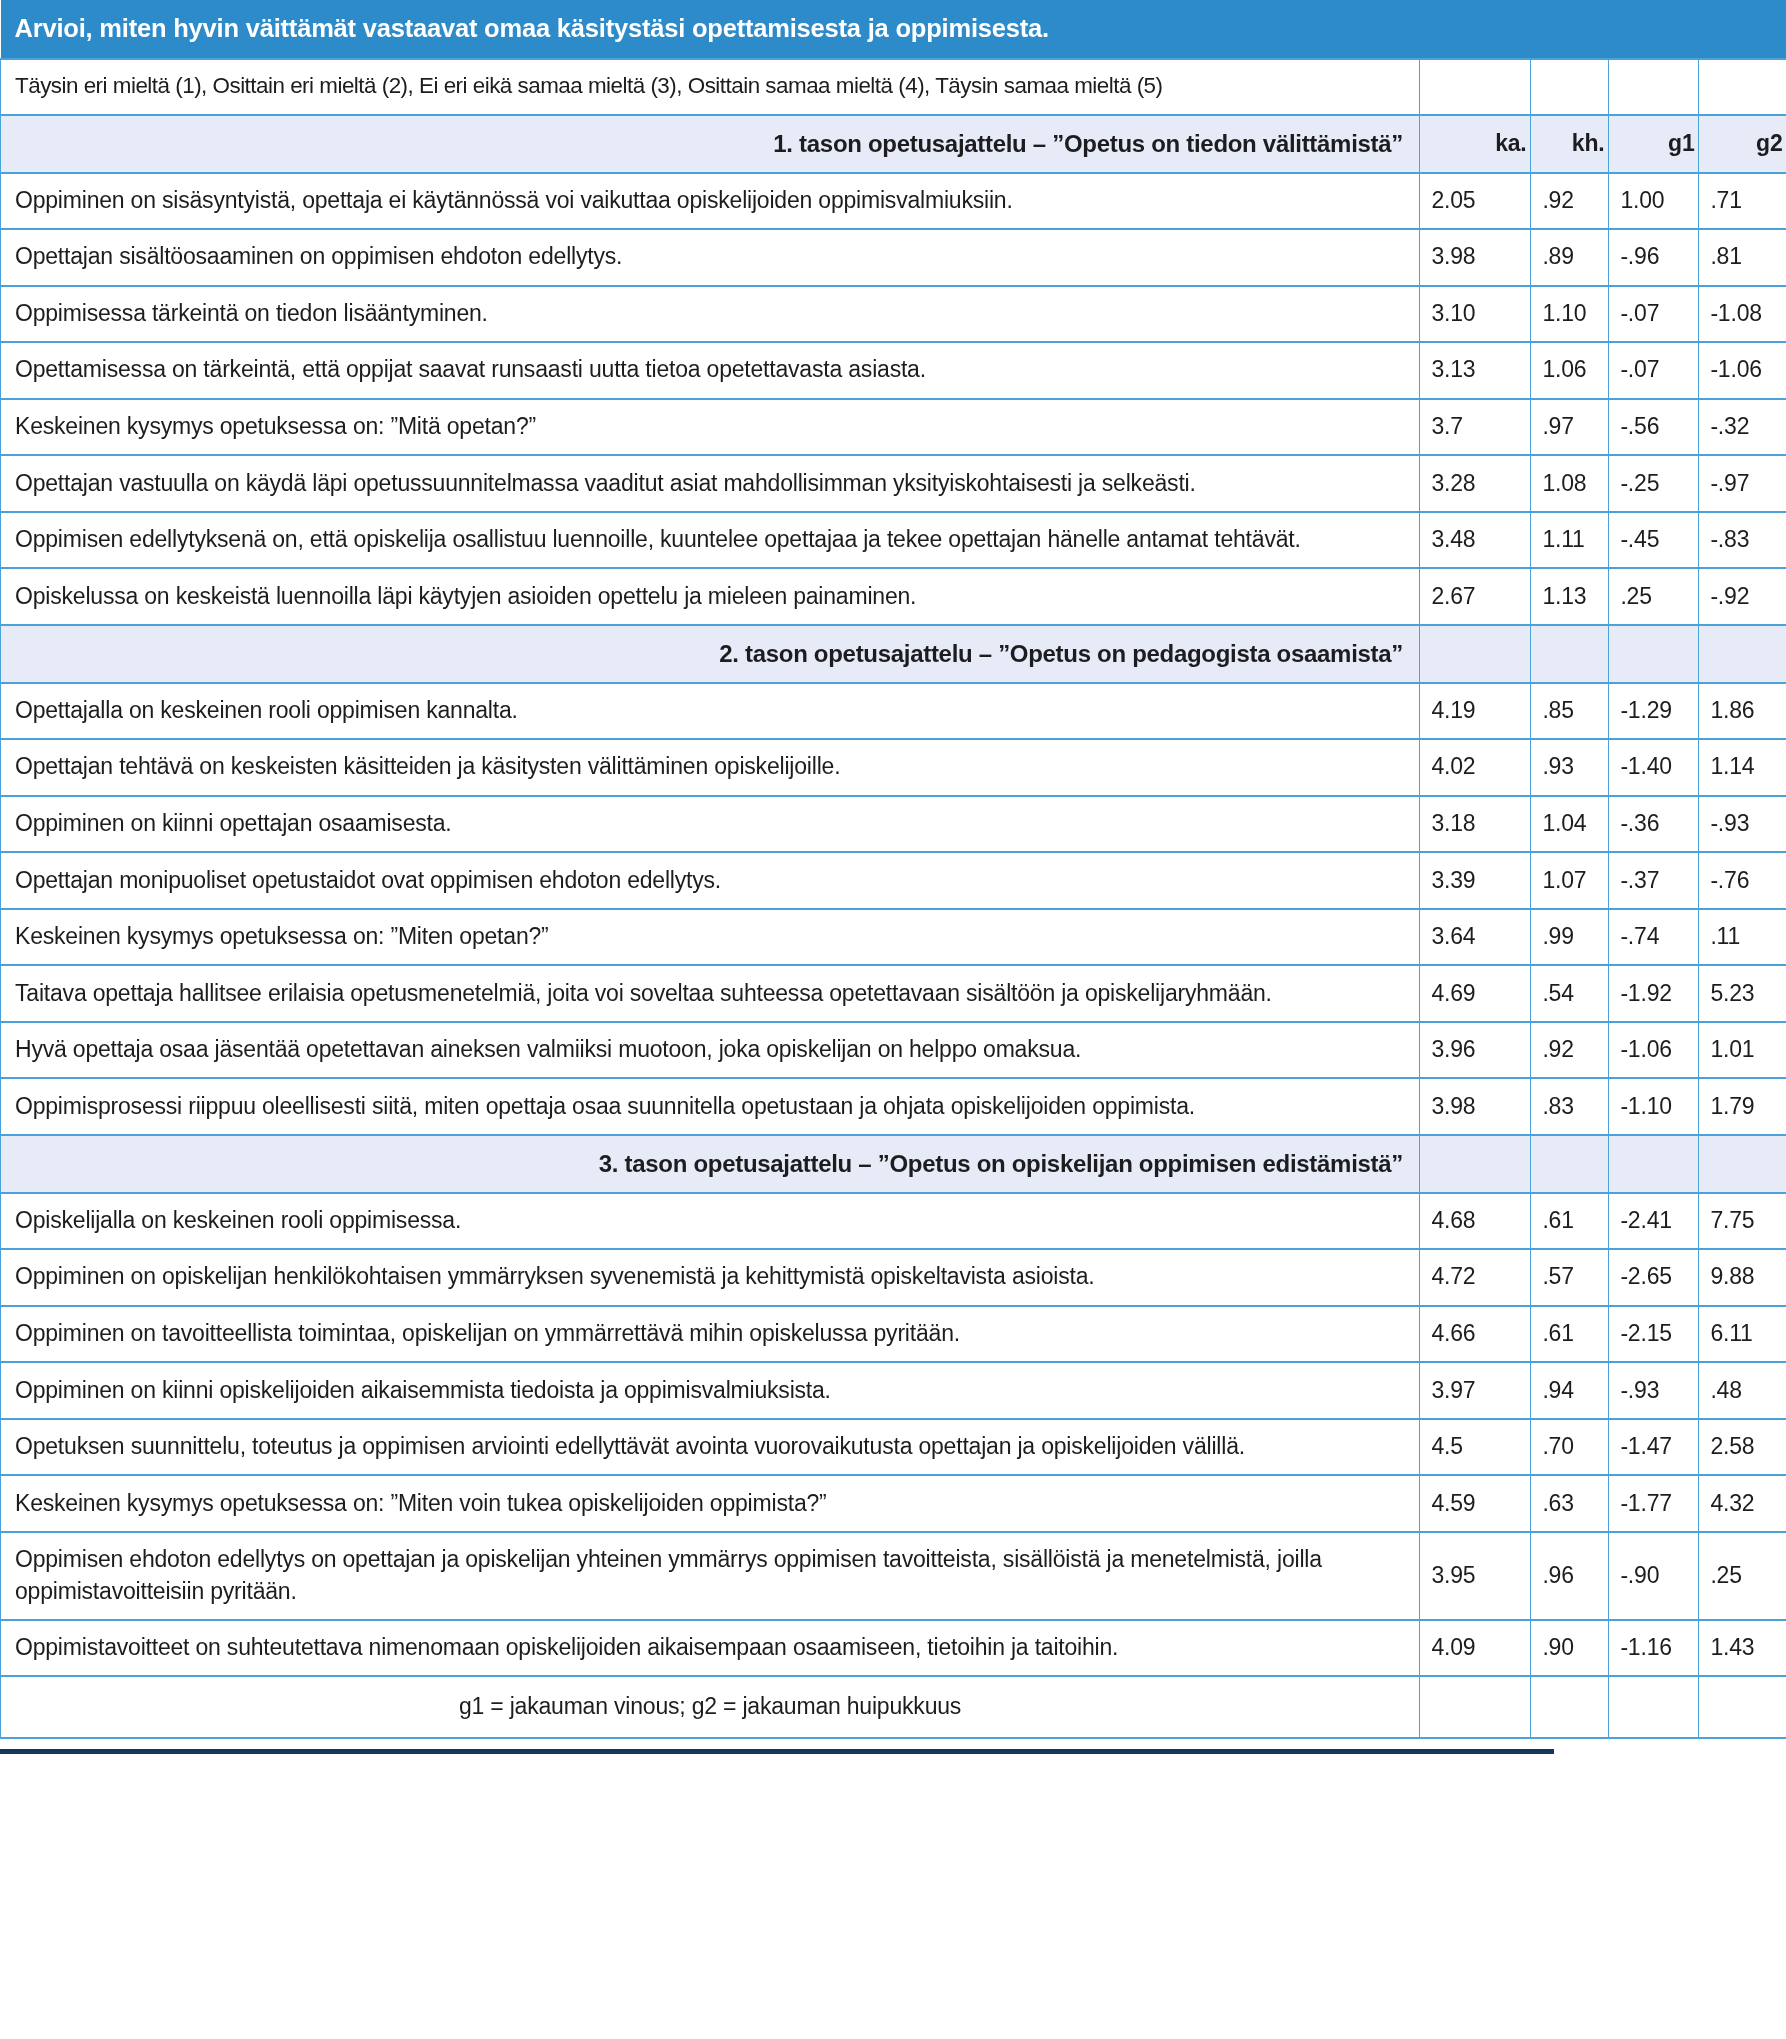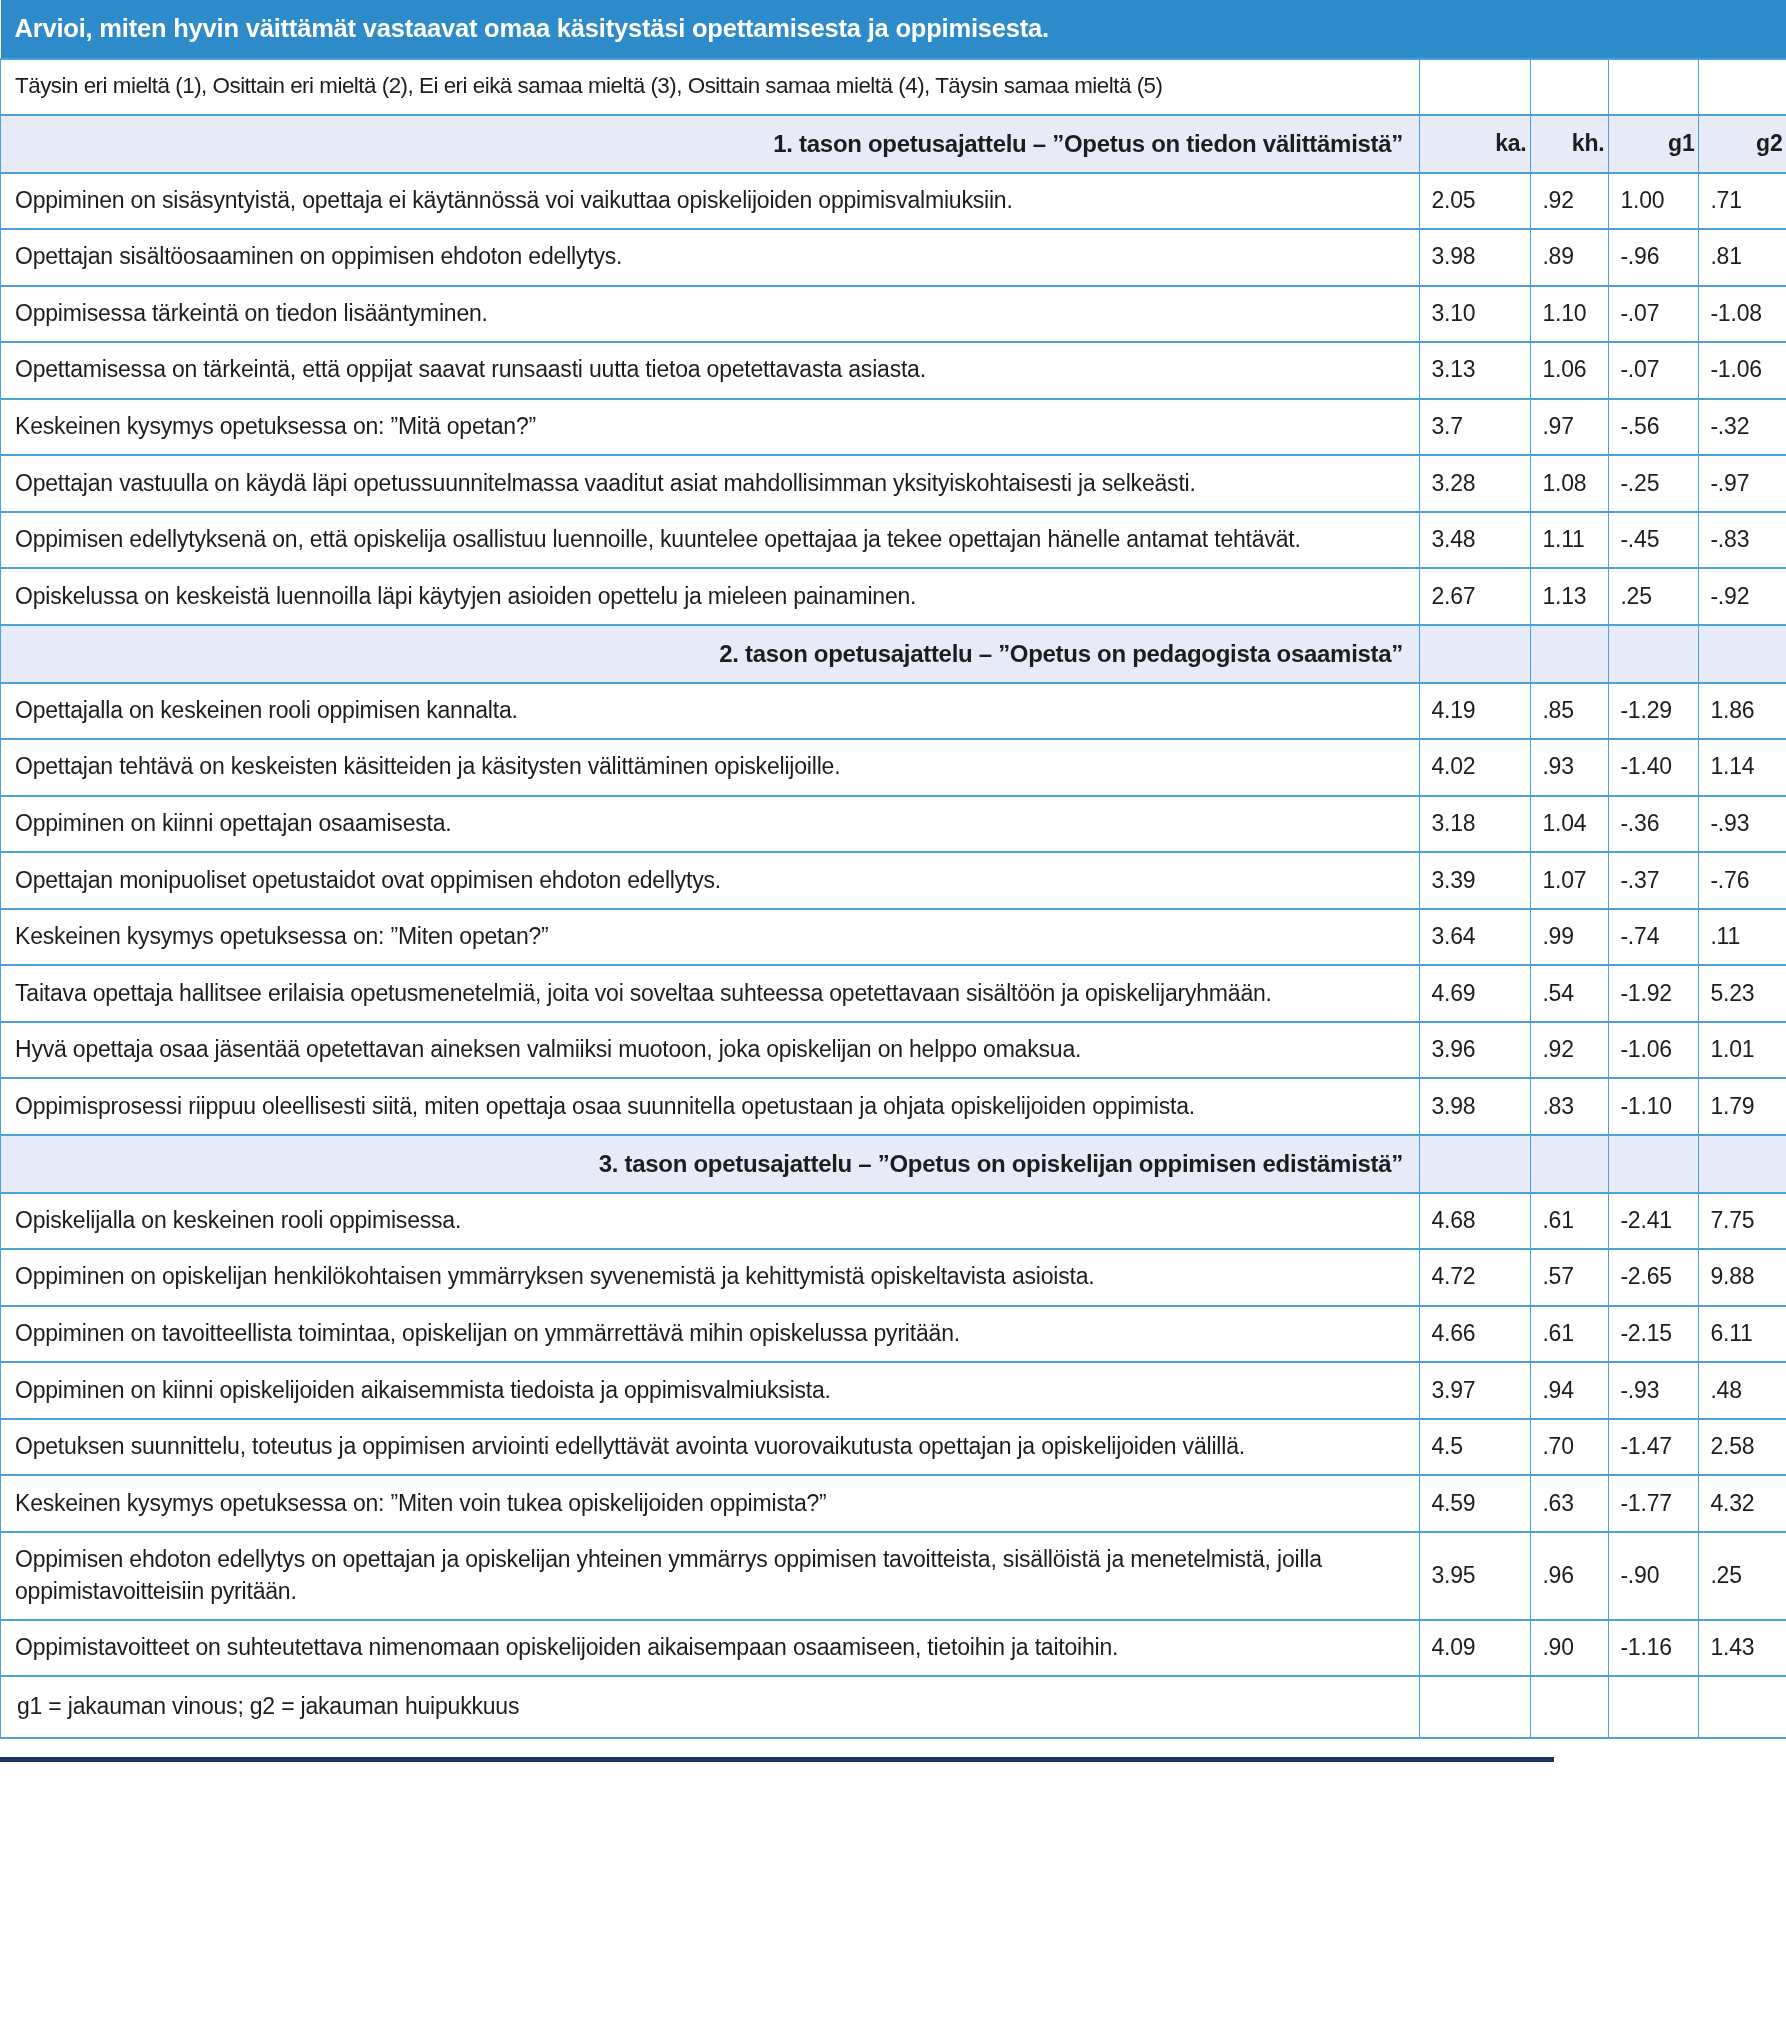--- a/index.html
+++ b/index.html
@@ -14,21 +14,21 @@
     margin:0;
     padding:0;
     background:#ffffff;
     width:1786px;
     font-family:"Liberation Sans","DejaVu Sans",sans-serif;
     color:var(--text);
   }
   .table-wrap{
     width:1554px;
     box-sizing:border-box;
-    padding-bottom:18px;
+    padding-bottom:10px;
     border-bottom:5.3px solid var(--border-dark);
   }
   table{
     width:1786px;
     border-collapse:collapse;
     table-layout:fixed;
     font-size:23px;
     letter-spacing:-0.2px;
   }
   col.c-statement{width:1419px;}
@@ -76,20 +76,21 @@
   tr.section-row td.statement{
     font-weight:bold;
     font-size:24px;
     letter-spacing:-0.3px;
   }
   tr.section-row td.val{
     font-weight:bold;
   }
   
   tr.footer-row td.statement{
+    text-align:center;
     padding:14px 16px;
   }
 </style>
 </head>
 <body>
 
 <div class="table-wrap">
   <table>
     <colgroup>
       <col class="c-statement">

